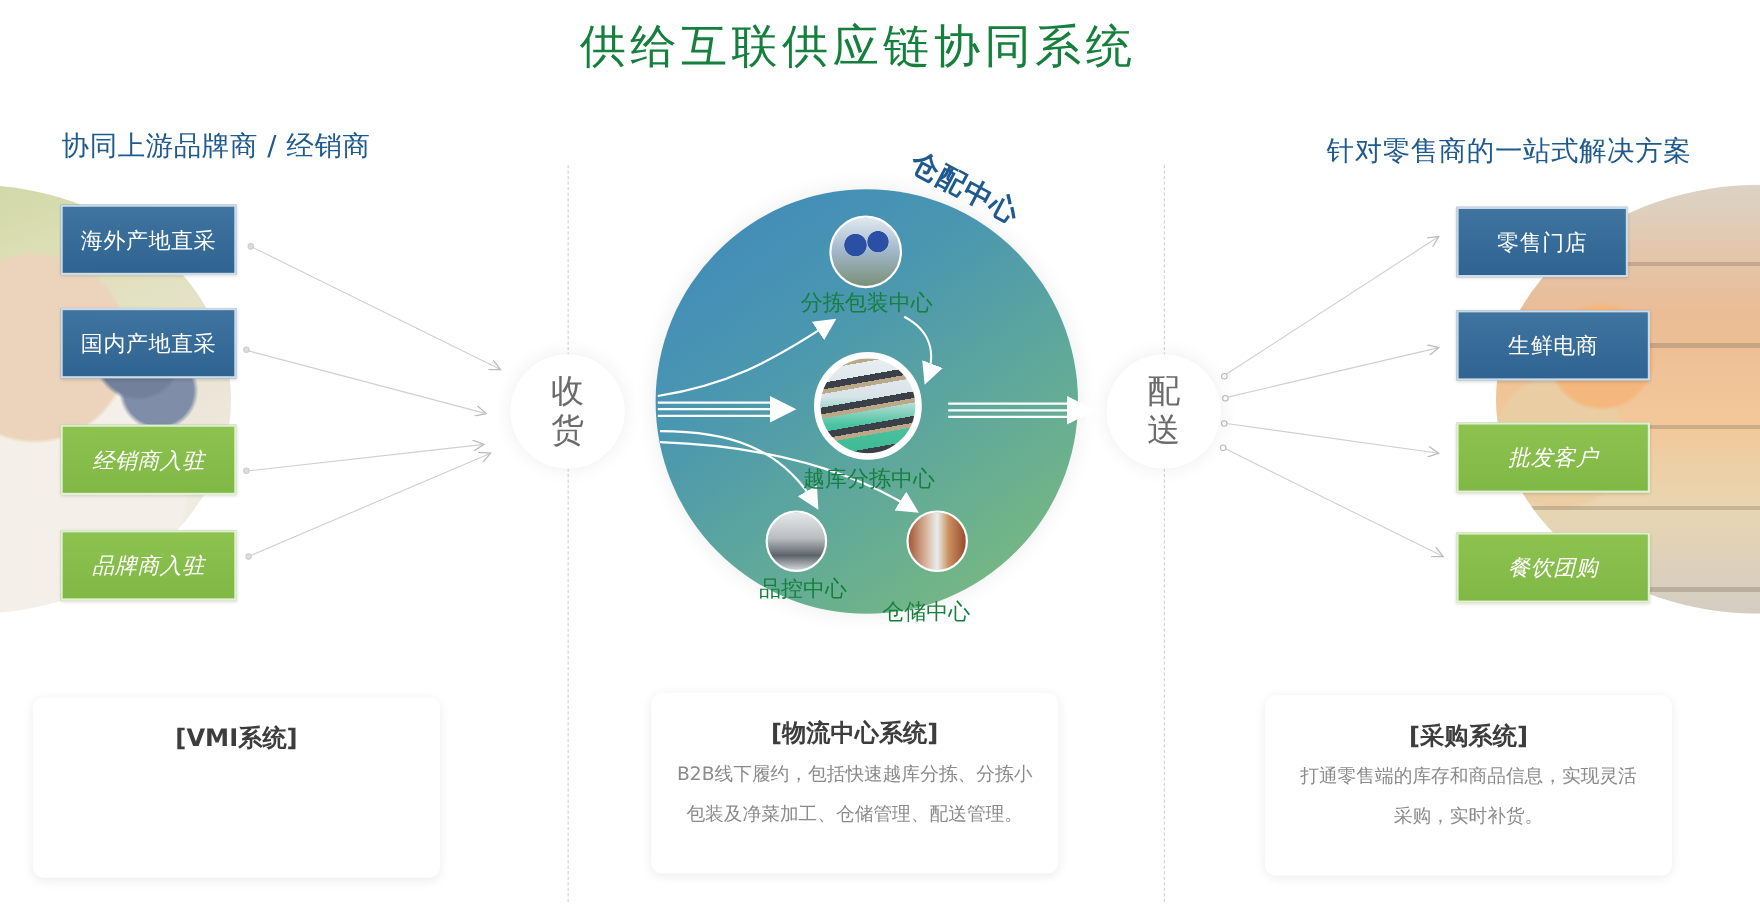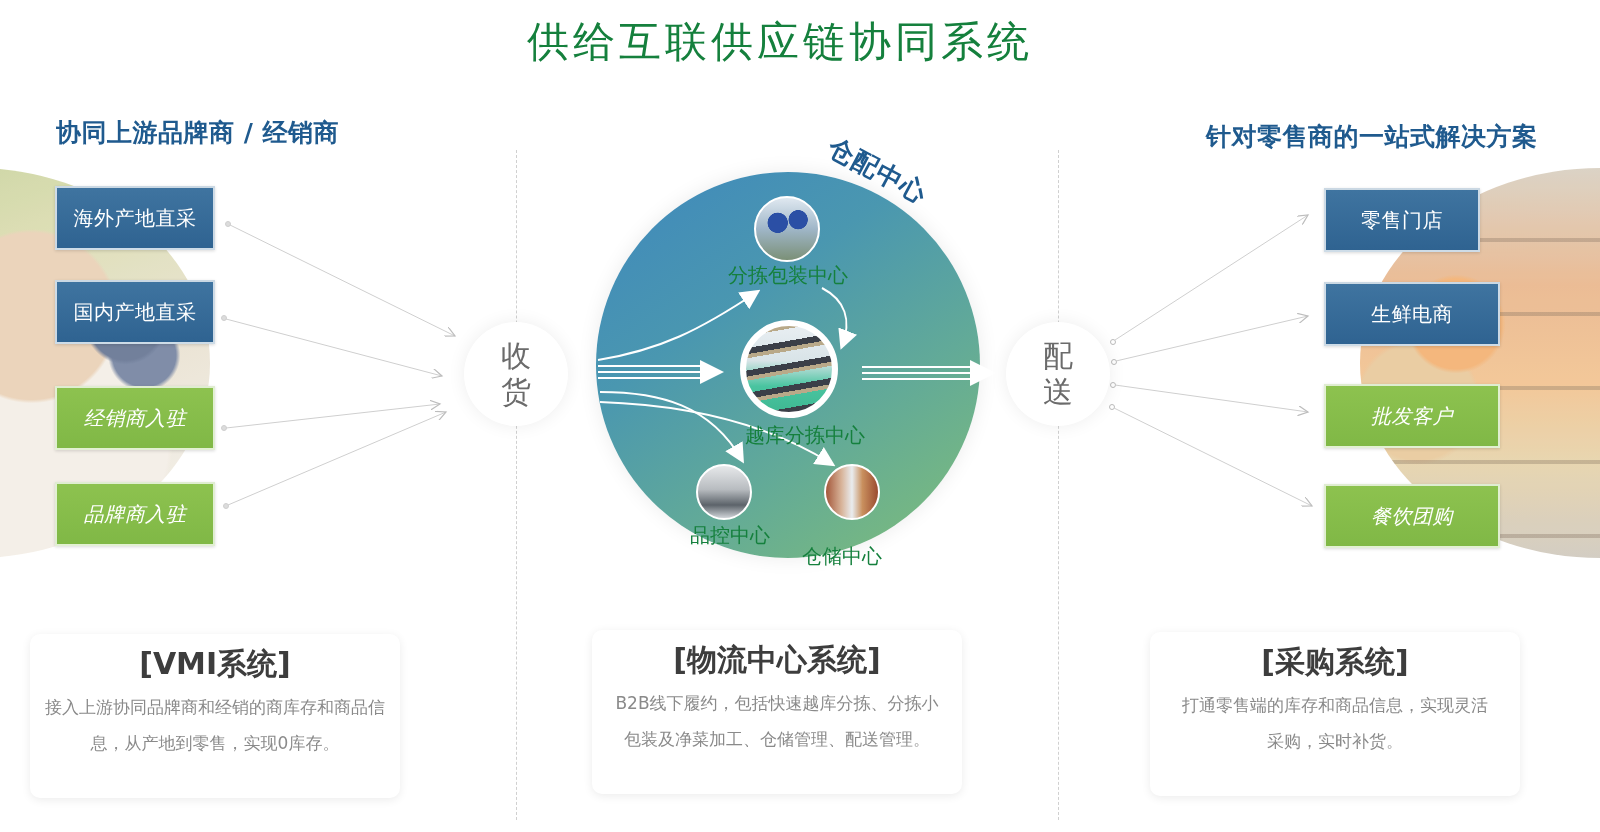--- a/index.html
+++ b/index.html
@@ -6,21 +6,21 @@
     html, body { width: 1600px; height: 832px; overflow: hidden; background: #ffffff; }
     body { position: relative; font-family: "DejaVu Sans", "Liberation Sans", sans-serif; }
 
     .main-title {
       position: absolute; left: 0; top: 14px; width: 1560px; text-align: center;
       font-size: 42px; color: #15803d; letter-spacing: 4px; font-family: "DejaVu Serif", serif;
       font-weight: normal;
     }
 
     .section-title {
-      position: absolute; font-size: 25px; font-weight: bold; color: #1f5a8e;
+      position: absolute; font-size: 25px; font-weight: normal; color: #1f5a8e;
       letter-spacing: 0.5px;
     }
     .section-title.left { left: 56px; top: 116px; }
     .section-title.right { left: 1206px; top: 120px; }
 
     .dash-line {
       position: absolute; top: 150px; width: 0; height: 670px;
       border-left: 1px dashed #d0d0d0;
     }
 
@@ -78,21 +78,21 @@
     }
     .hub-text {
       position: absolute; color: #15803d; font-size: 20px; white-space: nowrap;
     }
 
     .card {
       position: absolute; background: #ffffff; border-radius: 10px;
       box-shadow: 0 2px 10px rgba(0,0,0,0.08);
       text-align: center;
     }
-    .card-title { font-size: 30px; font-weight: bold; color: #3d3d3d; margin-top: 10px; }
+    .card-title { font-size: 22px; font-weight: bold; color: #3d3d3d; margin-top: 22px; }
     .card-body { font-size: 17px; color: #8a8a8a; line-height: 36px; margin-top: 4px; padding: 0 10px; }
 
     svg.overlay { position: absolute; left: 0; top: 0; }
   </style>
 </head>
 <body>
 
 <h1 class="main-title">供给互联供应链协同系统</h1>
 
 <div class="section-title left">协同上游品牌商 / 经销商</div>
@@ -172,21 +172,21 @@
     <line x1="862" y1="373" x2="972" y2="373"></line>
     <line x1="862" y1="379" x2="972" y2="379"></line>
     <path d="M970 360 L996 373 L970 386 Z" fill="#ffffff" stroke="none"></path>
   </g>
 </svg>
 
 <div class="hub-node-img" style="left:754px; top:196px; width:66px; height:66px; background: radial-gradient(circle at 35% 40%, #2b4fa5 0 18%, transparent 19%), radial-gradient(circle at 68% 35%, #2b4fa5 0 16%, transparent 17%), linear-gradient(180deg, #dfe8f0 0%, #9fb6c8 50%, #7b9077 100%);"></div>
 <div class="hub-text" style="left:728px; top:262px;">分拣包装中心</div>
 
 <div class="hub-node-img" style="left:740px; top:320px; width:98px; height:98px; border-width:6px; background: repeating-linear-gradient(170deg, #3b3f48 0 6px, #b9a989 6px 10px, transparent 10px 22px), linear-gradient(180deg, #e8eef2 0%, #d9e4e8 40%, #49c4a0 70%, #3fb892 100%);"></div>
-<div class="hub-text" style="left:730px; top:422px;margin-left:15px;">越库分拣中心</div>
+<div class="hub-text" style="left:730px; top:422px;">越库分拣中心</div>
 
 <div class="hub-node-img" style="left:696px; top:464px; width:56px; height:56px; background: linear-gradient(180deg, #e6e8ea 0%, #b8bcc0 45%, #5c636a 75%, #d0d4d8 100%);"></div>
 <div class="hub-text" style="left:690px; top:522px;">品控中心</div>
 
 <div class="hub-node-img" style="left:824px; top:464px; width:56px; height:56px; background: linear-gradient(90deg, #a4573a 0%, #d8b49a 30%, #e9ecef 50%, #c9905e 70%, #9a4b30 100%);"></div>
 <div class="hub-text" style="left:802px; top:522px;margin-top:21px;">仓储中心</div>
 
 <div class="node-circle" style="left:1006px; top:322px;">
   <span>配</span>
   <span>送</span>
@@ -200,21 +200,20 @@
   </div>
 <div class="pill green" style="left:1324px; top:384px; width:176px;">
     <span>批发客户</span>
   </div>
 <div class="pill green" style="left:1324px; top:484px; width:176px;">
     <span>餐饮团购</span>
   </div>
 
 <div class="card" style="left:30px; top:634px; width:370px; height:164px;">
   <div class="card-title">[VMI系统]</div>
-  <div class="card-body">接入上游协同品牌商和经销的商库存和商品信息，从产地到零售，实现0库存。</div>
 </div>
 <div class="card" style="left:592px; top:630px; width:370px; height:164px;">
   <div class="card-title">[物流中心系统]</div>
   <div class="card-body" style="padding: 0 20px;">B2B线下履约，包括快速越库分拣、分拣小包装及净菜加工、仓储管理、配送管理。</div>
 </div>
 <div class="card" style="left:1150px; top:632px; width:370px; height:164px;">
   <div class="card-title">[采购系统]</div>
   <div class="card-body" style="padding: 0 26px;">打通零售端的库存和商品信息，实现灵活采购，实时补货。</div>
 </div>
 

